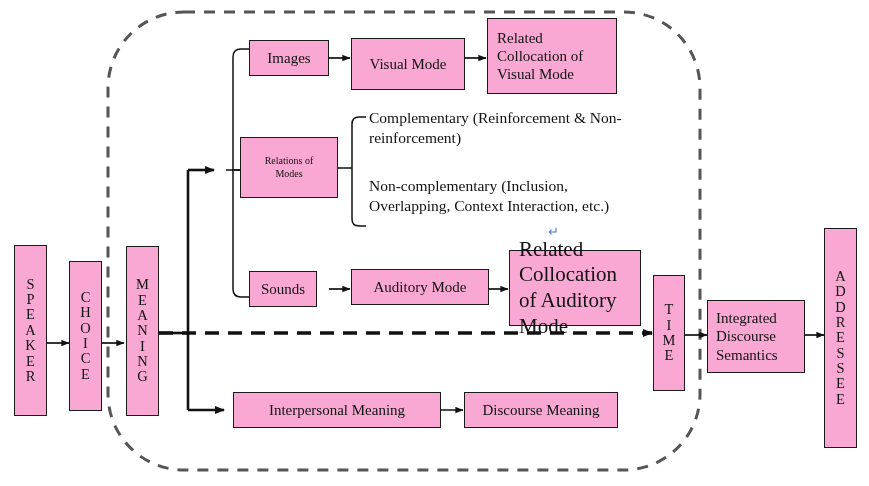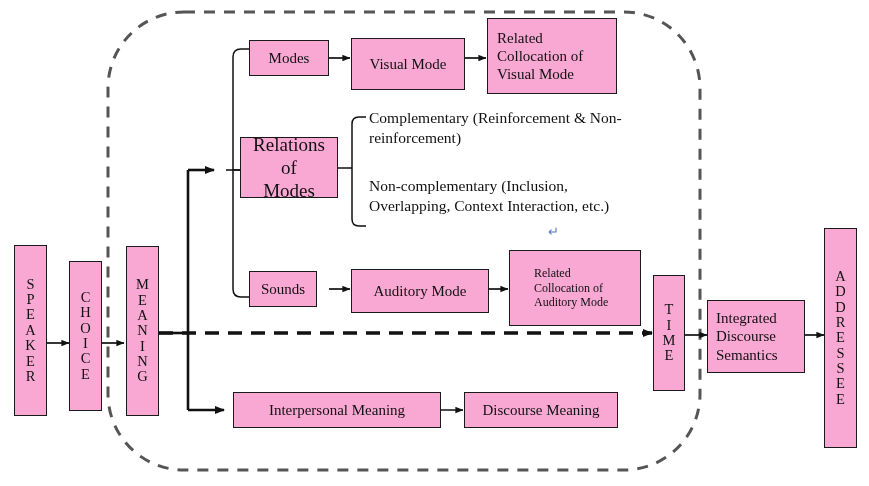--- a/index.html
+++ b/index.html
@@ -124,33 +124,33 @@
       <span>D</span>
       <span>R</span>
       <span>E</span>
       <span>S</span>
       <span>S</span>
       <span>E</span>
       <span>E</span>
     </div>
   </div>
 
-  <div class="box" style="left:249px;top:40px;width:80px;height:36px;font-size:15px;">Modes</div>
+  <div class="box" style="left:249px;top:40px;width:80px;height:36px;font-size:15px;">Images</div>
 
   <div class="box" style="left:351px;top:38px;width:114px;height:52px;font-size:15px;">Visual Mode</div>
 
   <div class="box lined" style="left:487px;top:18px;width:130px;height:76px;font-size:15px;padding:4px 9px;">Related Collocation of Visual Mode</div>
 
-  <div class="box" style="left:240px;top:137px;width:98px;height:61px;font-size:19px;padding:2px 21px;">Relations of Modes</div>
+  <div class="box" style="left:240px;top:137px;width:98px;height:61px;font-size:10px;padding:2px 21px;">Relations of Modes</div>
 
   <div class="box" style="left:249px;top:271px;width:68px;height:36px;font-size:15px;">Sounds</div>
 
-  <div class="box" style="left:351px;top:269px;width:138px;height:44px;font-size:15px;">Auditory Mode</div>
+  <div class="box" style="left:351px;top:269px;width:138px;height:36px;font-size:15px;">Auditory Mode</div>
 
-  <div class="box lined" style="left:509px;top:250px;width:132px;height:76px;font-size:12px;padding:4px 24px;">Related Collocation of Auditory Mode</div>
+  <div class="box lined" style="left:509px;top:250px;width:132px;height:76px;font-size:21px;padding:4px 9px;">Related Collocation of Auditory Mode</div>
 
   <div class="box" style="left:464px;top:392px;width:154px;height:36px;font-size:15px;">Discourse Meaning</div>
 
   <div class="box" style="left:233px;top:392px;width:208px;height:36px;font-size:15px;">Interpersonal Meaning</div>
 
   <div class="box lined" style="left:707px;top:300px;width:98px;height:73px;font-size:15px;padding:16px 8px;">Integrated Discourse Semantics</div>
 
   <div class="plain" style="left:369px;top:108px;width:268px;font-size:15.5px;">Complementary (Reinforcement &amp; Non-reinforcement)</div>
 
   <div class="plain" style="left:369px;top:176px;width:266px;font-size:15.5px;">Non-complementary (Inclusion, Overlapping, Context Interaction, etc.)</div>

